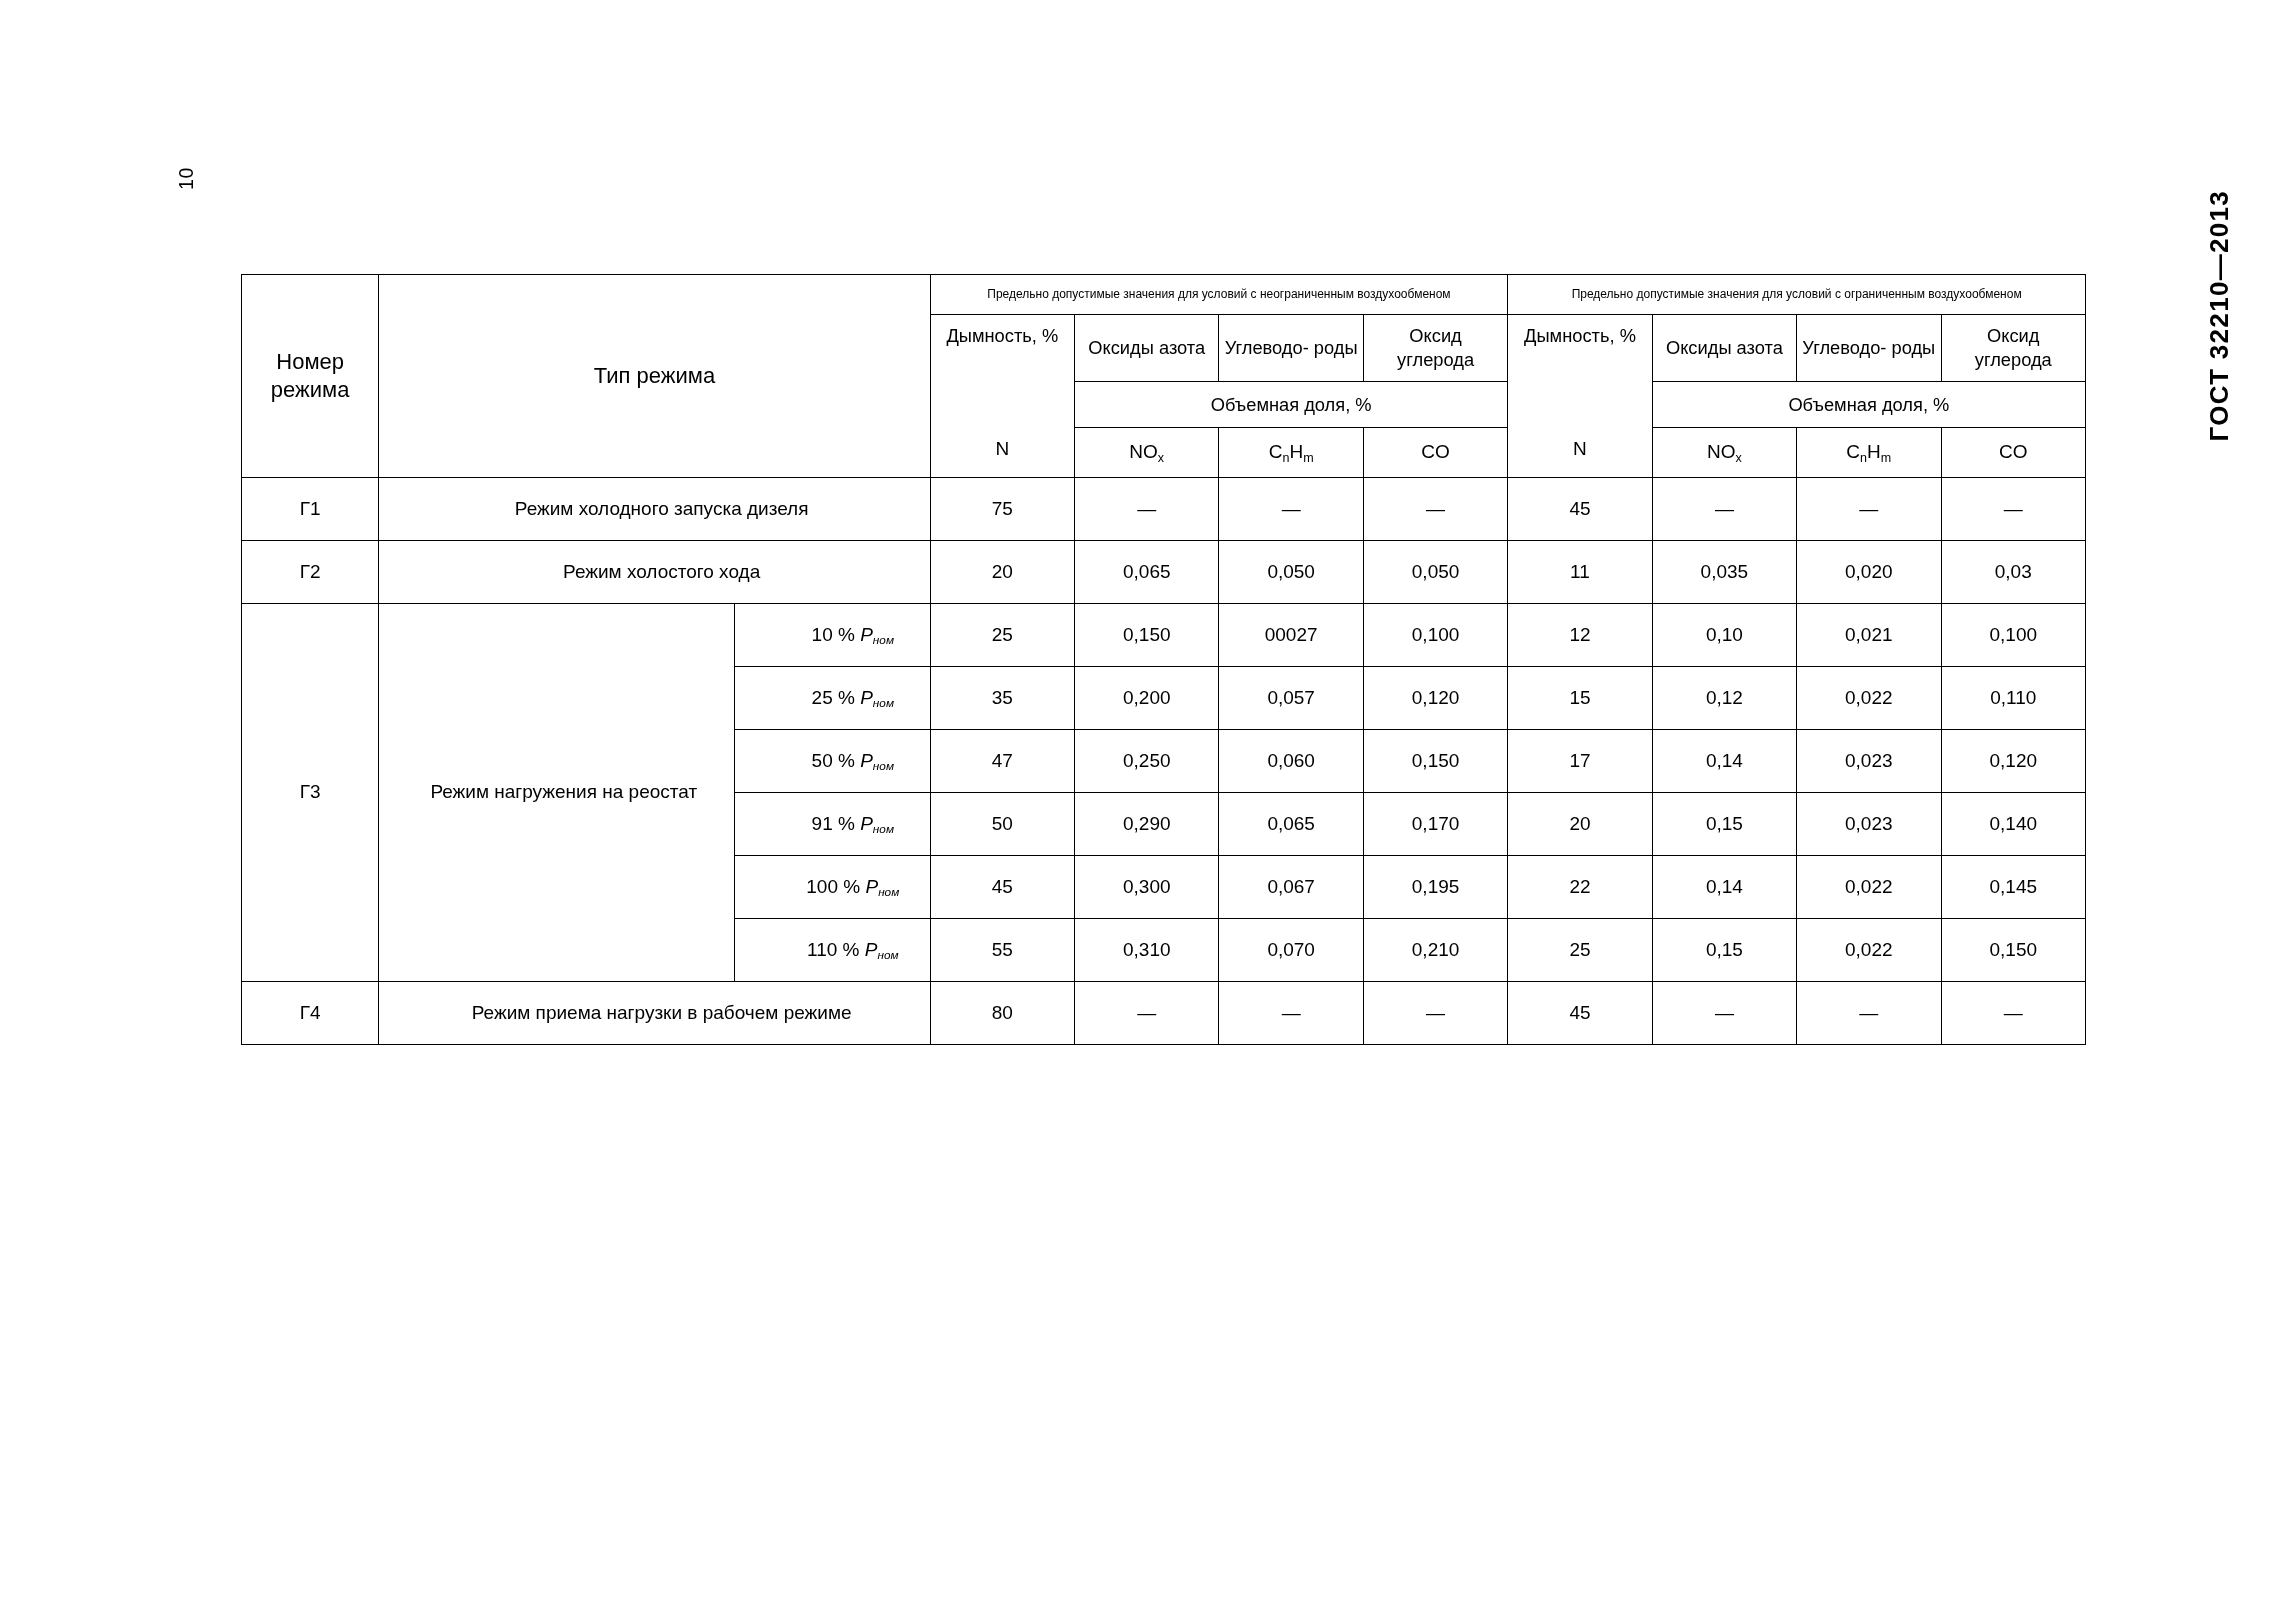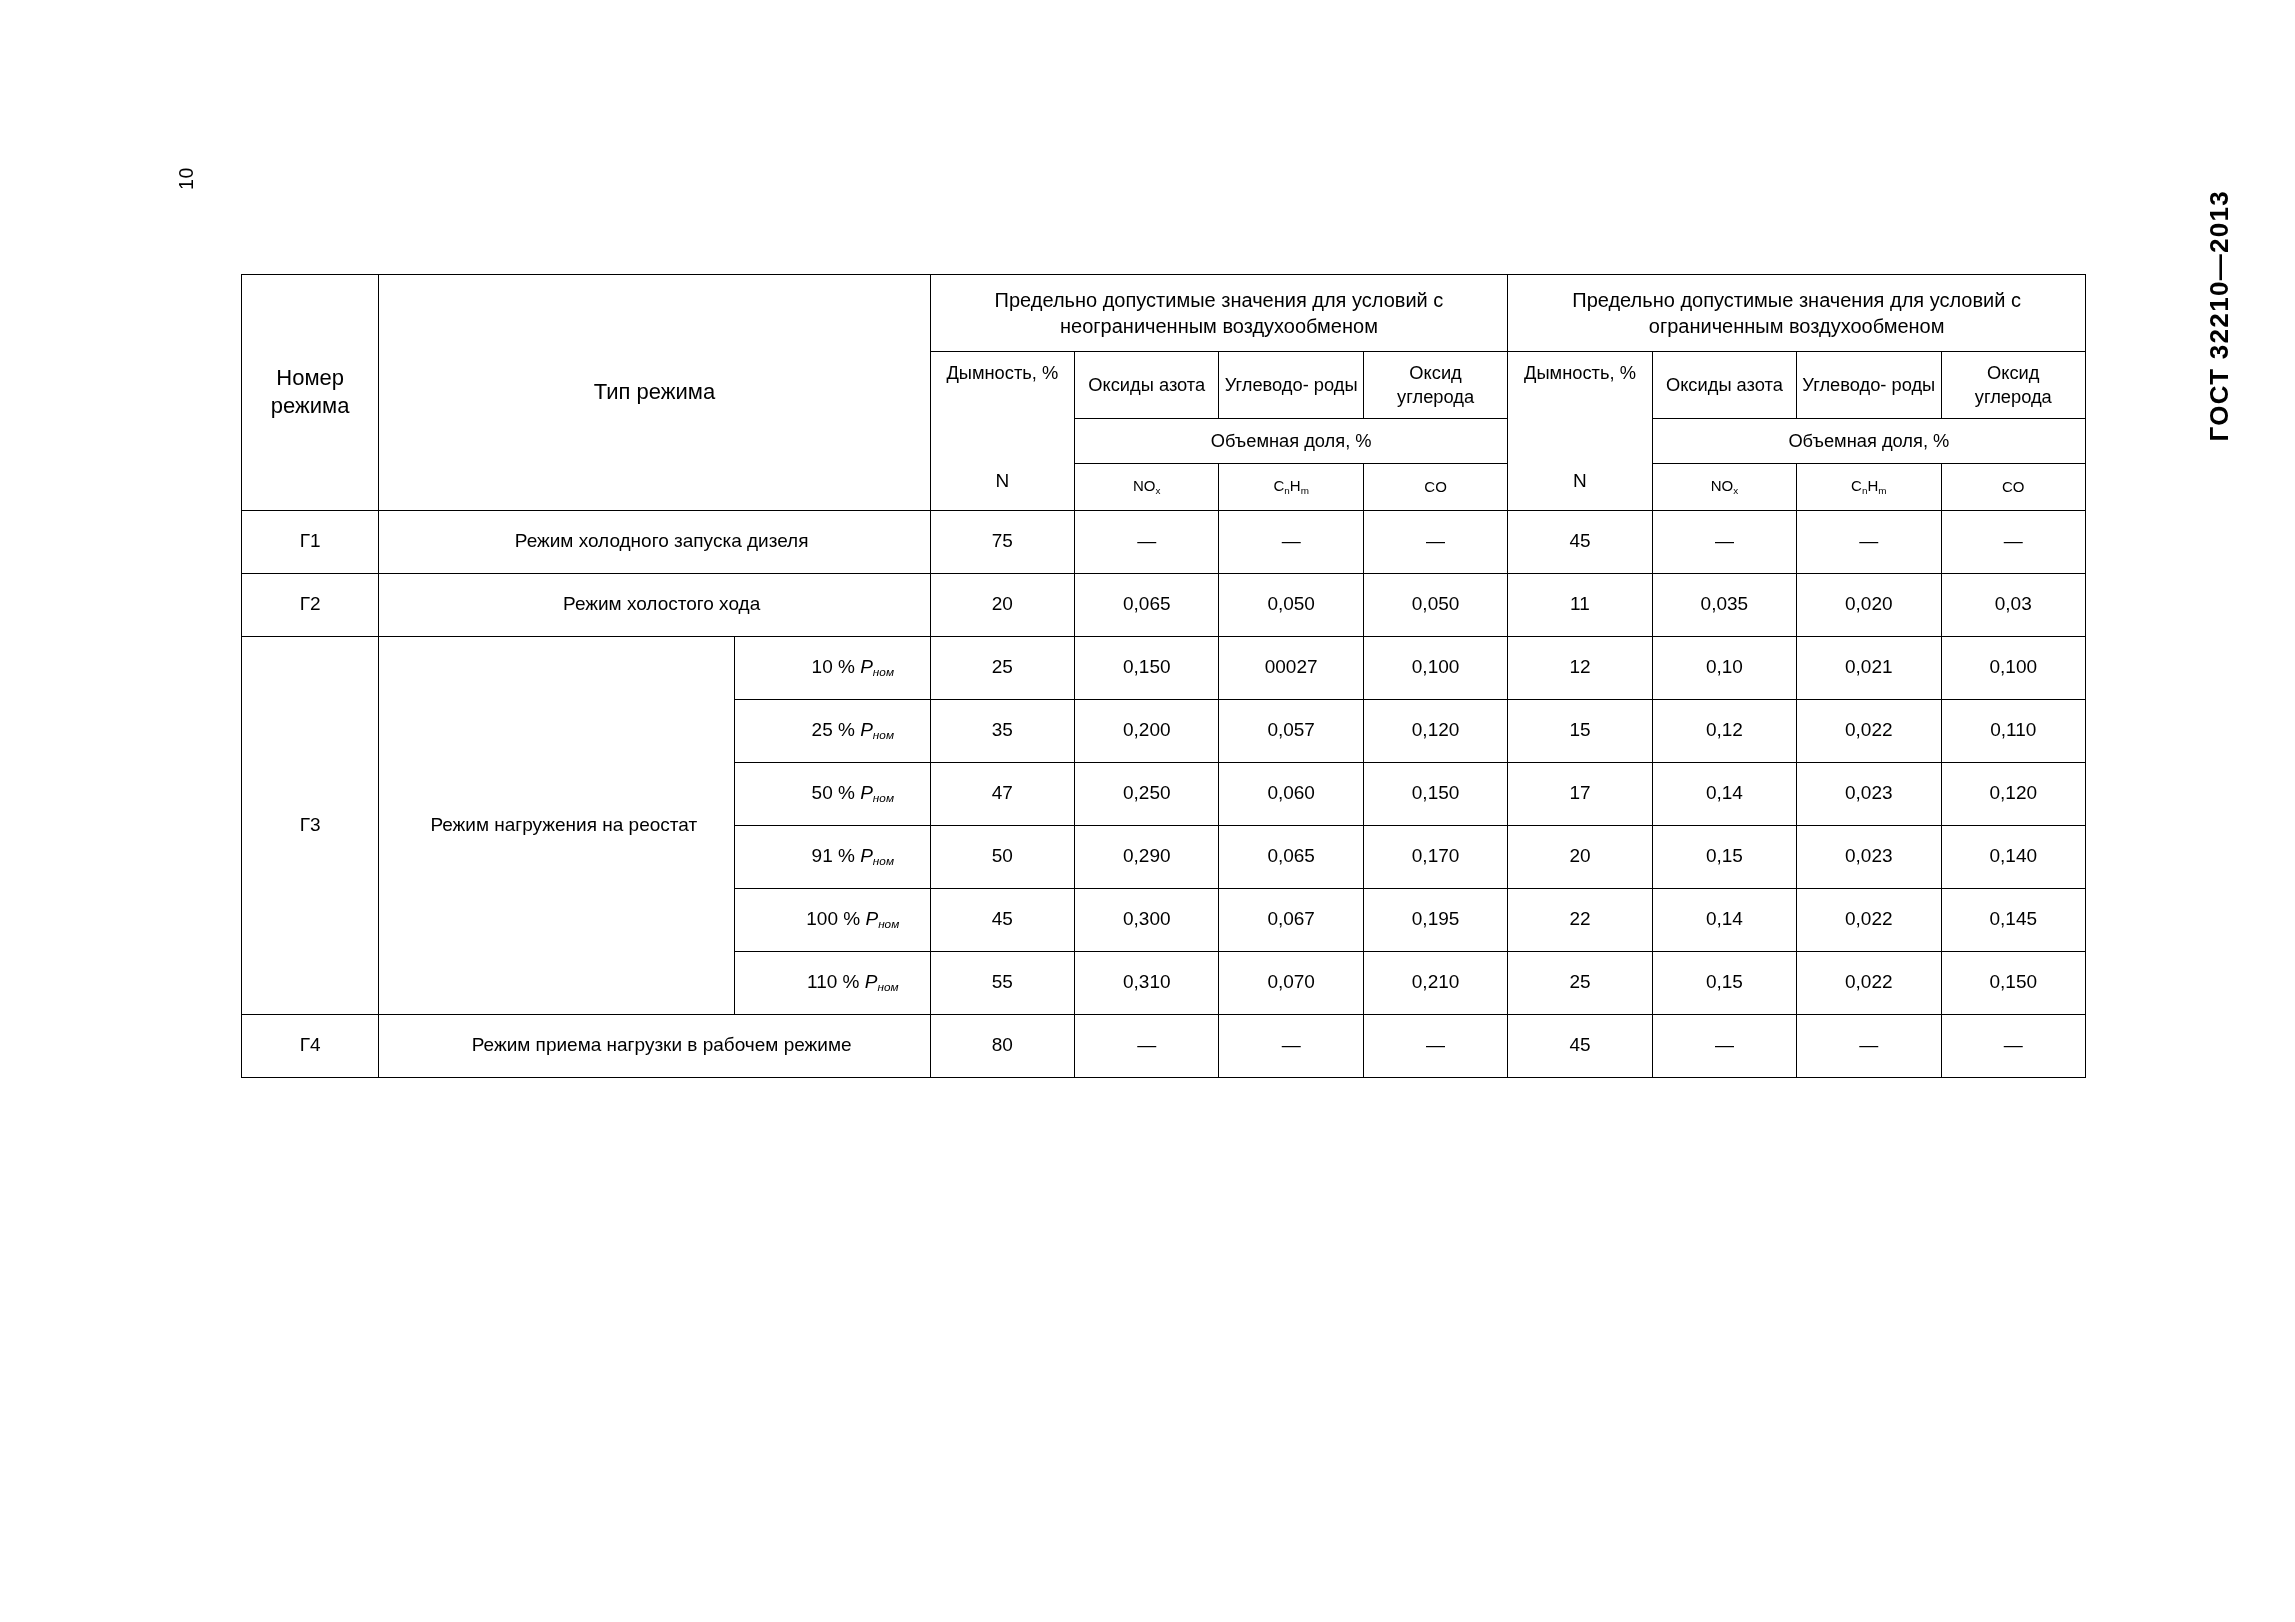--- a/index.html
+++ b/index.html
@@ -72,35 +72,35 @@
   }
   table.main td, table.main th {
     border: 1.3px solid #000;
     padding: 0;
     text-align: center;
     vertical-align: middle;
     font-weight: normal;
     line-height: 1.3;
   }
   .grp-head {
-    font-size: 20px;
+    font-size: 12px;
     padding: 11.8px 10.5px !important;
     line-height: 1.35;
   }
   .sub-head {
     font-size: 18.3px;
     padding: 9.2px 5.2px !important;
     line-height: 1.3;
   }
   .vol-head {
     font-size: 18.3px;
     padding: 10.5px 5.2px !important;
   }
   .sym-head {
-    font-size: 15px;
+    font-size: 19px;
     padding: 11.8px 5.2px !important;
   }
   .left-head {
     font-size: 22px;
     line-height: 1.35;
   }
   .td-left {
     text-align: left;
     padding-left: 14.4px !important;
     font-size: 19px;

